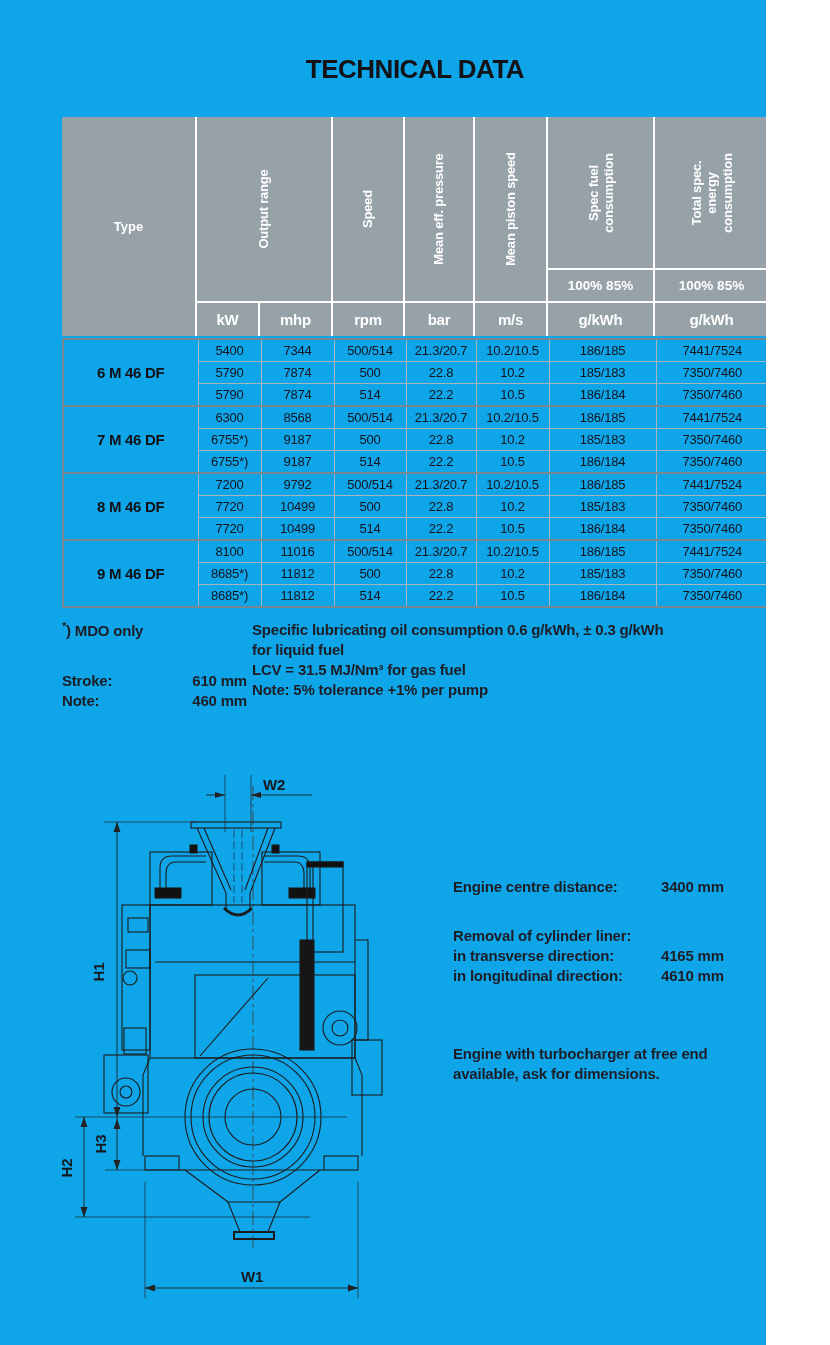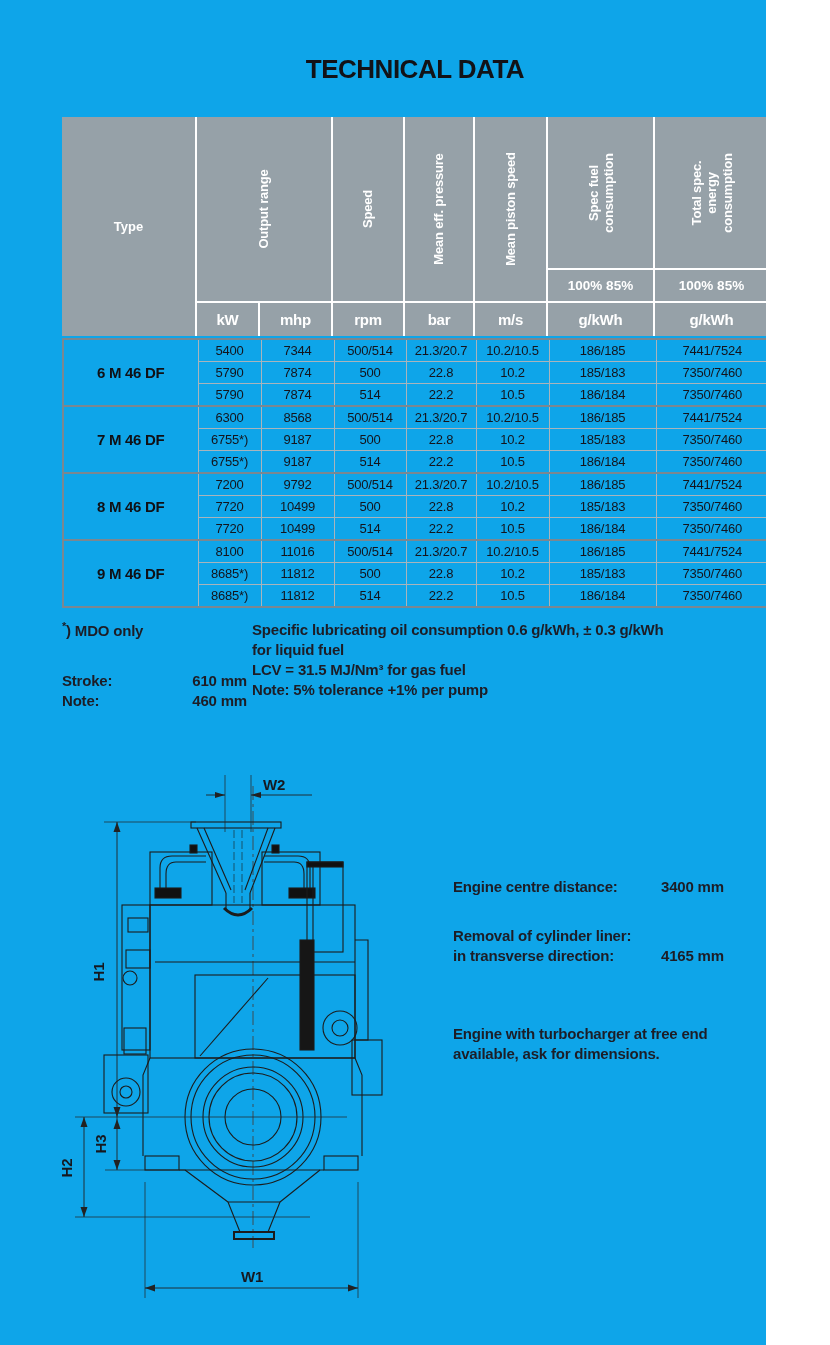--- a/index.html
+++ b/index.html
@@ -265,20 +265,24 @@
     <div class="si-row">
       <span class="si-label">Engine centre distance:</span>
       <span>3400 mm</span>
     </div>
     <div class="si-gap"></div>
     <div>Removal of cylinder liner:</div>
     <div class="si-row">
       <span class="si-label">in transverse direction:</span>
       <span>4165 mm</span>
     </div>
+    <div class="si-row">
+      <span class="si-label">in longitudinal direction:</span>
+      <span>4610 mm</span>
+    </div>
     <div class="si-gap"></div>
     <div class="si-gap"></div>
     <div class="si-para">Engine with turbocharger at free end
 available, ask for dimensions.</div>
   </div>
 
   <svg class="diagram" width="400" height="580" viewBox="40 758 400 580">
 
     <path d="M253,786 V1248" stroke="#444" stroke-width="0.9" fill="none" stroke-dasharray="14 4 3 4"></path>
 

